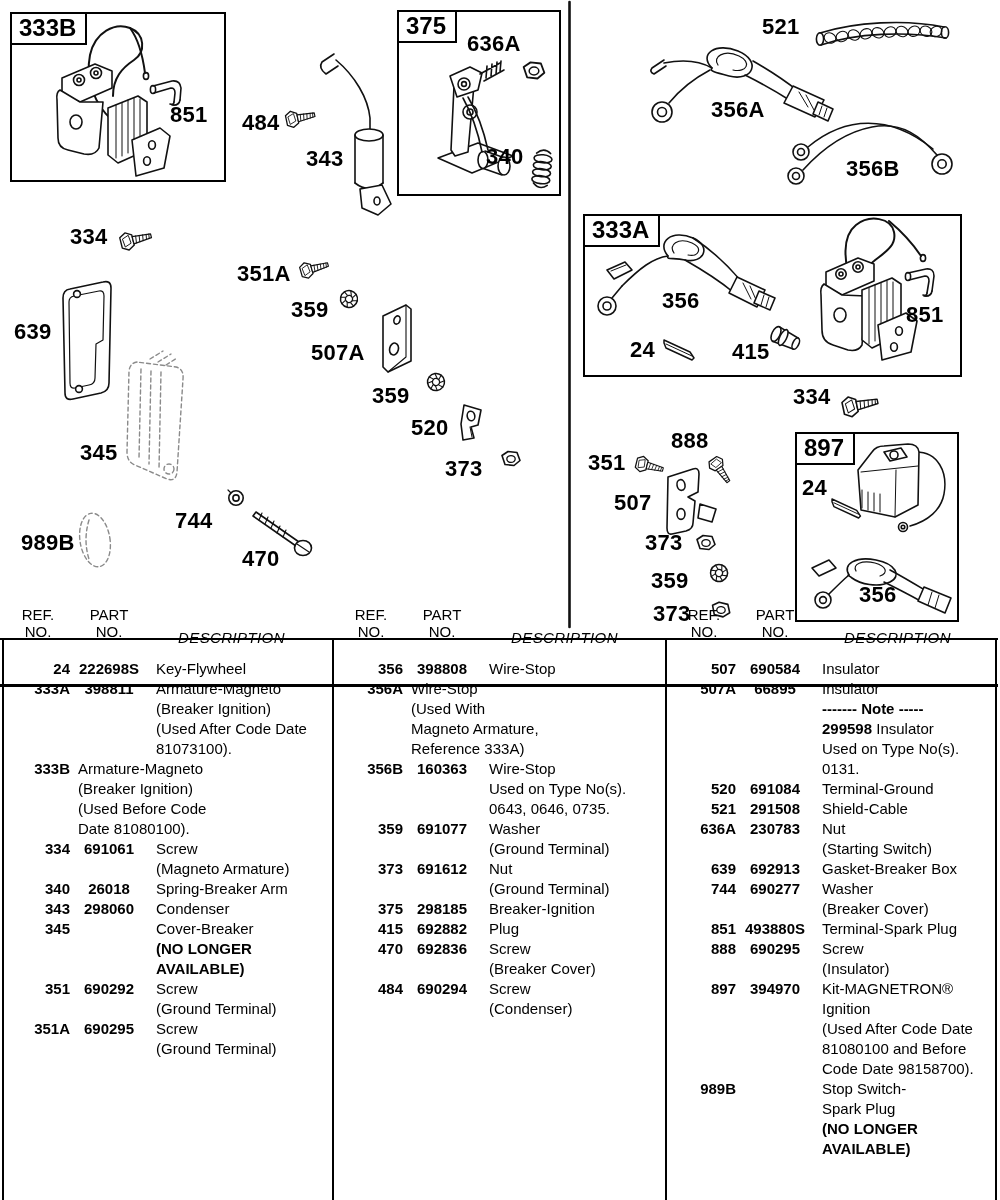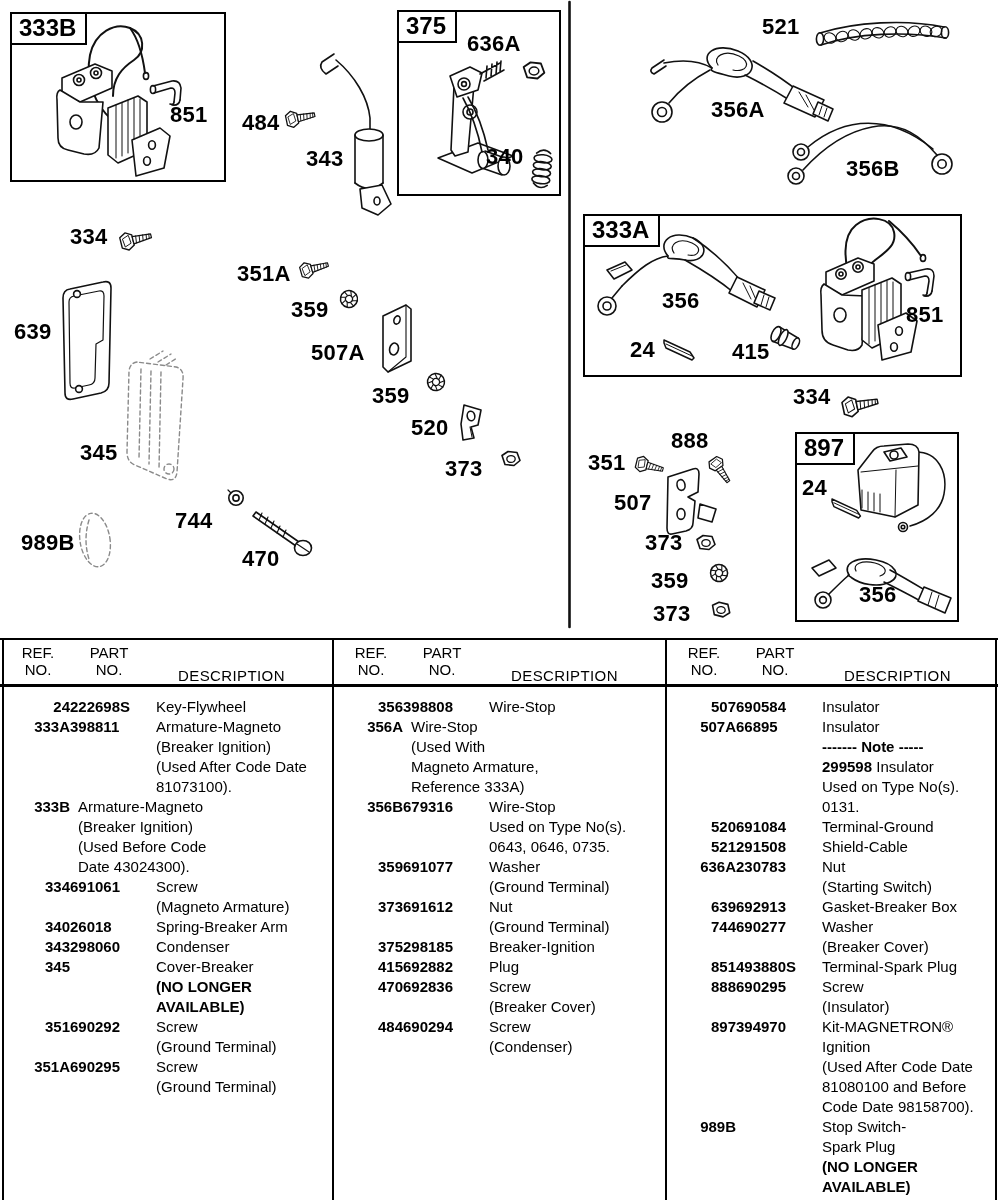--- a/index.html
+++ b/index.html
@@ -9,29 +9,29 @@
   
   .part-box{position:absolute;border:2px solid #000;z-index:2;}
   .part-box .tag{position:absolute;top:-2px;left:-2px;border:2px solid #000;background:#fff;
     font:700 24px "Liberation Sans",sans-serif;padding:1px 9px 2px 7px;line-height:1.1;}
   
   .dlabel{position:absolute;z-index:3;font:700 22px "Liberation Sans",sans-serif;letter-spacing:0.3px;white-space:nowrap;}
   .caption{position:absolute;z-index:3;font:700 21.5px "Liberation Sans",sans-serif;letter-spacing:0.2px;}
   
   .hline,.vline{position:absolute;background:#000;z-index:4;}
   
-  .tcol{position:absolute;top:638px;height:435px;z-index:3;font-size:15px;}
+  .tcol{position:absolute;top:600px;height:435px;z-index:3;font-size:15px;}
   .thead{display:grid;grid-template-columns:64px 78px 1fr;padding-top:7px;height:39px;line-height:16.5px;}
   .h-ref{text-align:center;}
   .h-part{text-align:center;}
-  .h-desc{align-self:end;padding-left:30px;letter-spacing:0.4px;}
+  .h-desc{align-self:end;padding-left:30px;letter-spacing:0.4px;font-style:italic;}
   .tbody{padding-top:13px;}
   .trow{display:grid;grid-template-columns:64px 78px 1fr;line-height:20px;}
   .c-ref{text-align:right;font-weight:700;}
-  .c-part{text-align:left;font-weight:700;}
+  .c-part{text-align:center;font-weight:700;}
   .c-desc{padding-left:8px;}
   .dline{white-space:nowrap;}
   .dline.bold,.bold{font-weight:700;}
 </style>
 </head>
 <body>
 
 <div id="page">
 
   <svg width="1000" height="634" viewBox="0 0 1000 634">
@@ -414,21 +414,21 @@
             <div class="dline">(Used After Code Date</div>
             <div class="dline">81073100).</div>
           </div>
         </div>
         <div class="trow">
           <div class="c-ref">333B</div>
           <div class="c-desc">
             <div class="dline">Armature-Magneto</div>
             <div class="dline">(Breaker Ignition)</div>
             <div class="dline">(Used Before Code</div>
-            <div class="dline">Date 43024300).</div>
+            <div class="dline">Date 81080100).</div>
           </div>
         </div>
         <div class="trow">
           <div class="c-ref">334</div>
           <div class="c-part">691061</div>
           <div class="c-desc">
             <div class="dline">Screw</div>
             <div class="dline">(Magneto Armature)</div>
           </div>
         </div>
@@ -498,21 +498,21 @@
           <div class="c-ref">356A</div>
           <div class="c-desc">
             <div class="dline">Wire-Stop</div>
             <div class="dline">(Used With</div>
             <div class="dline">Magneto Armature,</div>
             <div class="dline">Reference 333A)</div>
           </div>
         </div>
         <div class="trow">
           <div class="c-ref">356B</div>
-          <div class="c-part">679316</div>
+          <div class="c-part">160363</div>
           <div class="c-desc">
             <div class="dline">Wire-Stop</div>
             <div class="dline">Used on Type No(s).</div>
             <div class="dline">0643, 0646, 0735.</div>
           </div>
         </div>
         <div class="trow">
           <div class="c-ref">359</div>
           <div class="c-part">691077</div>
           <div class="c-desc">

